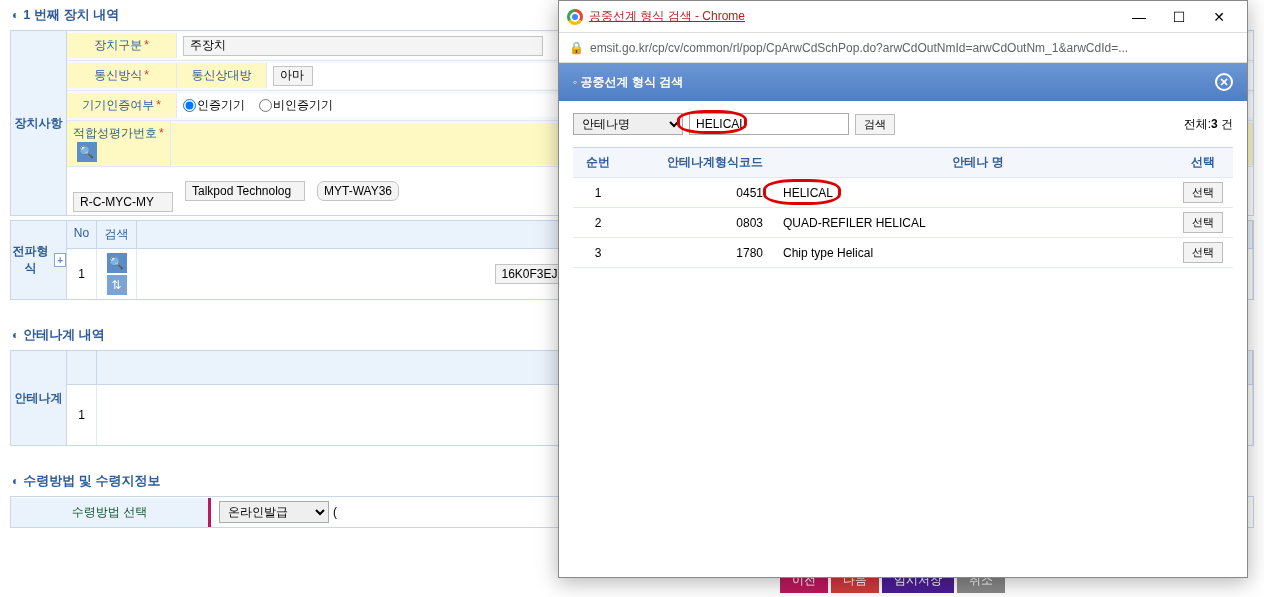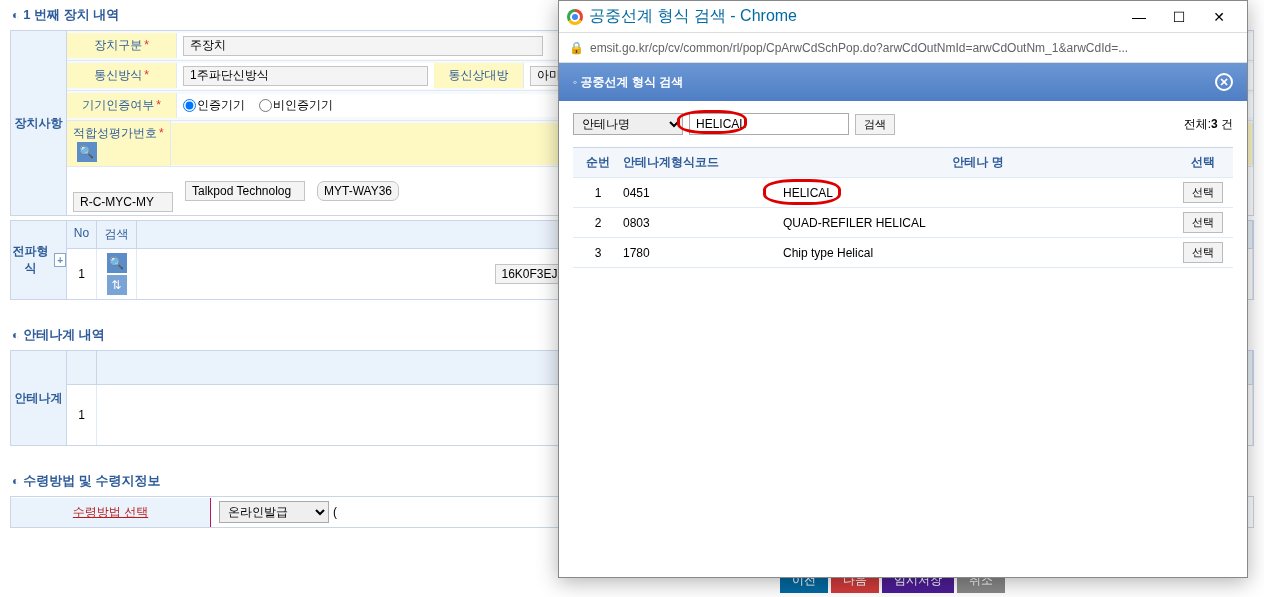--- a/index.html
+++ b/index.html
@@ -233,21 +233,21 @@
     }
     .chrome-icon::after {
       content:"";
       position:absolute;
       width:6px; height:6px;
       background:#4285f4;
       border:2px solid #fff;
       border-radius:50%;
       top:3px; left:3px;
     }
-    .popup-title { flex: 1; font-size: 16px; color: #0369a1; }
+    .popup-title { flex: 1; font-size: 12px; color: #b91c1c; text-decoration: underline; }
     .win-btns { display: flex; }
     .win-btn {
       width: 40px;
       height: 28px;
       border: none;
       background: transparent;
       font-size: 14px;
       cursor: pointer;
     }
 
@@ -320,66 +320,65 @@
       align-items: center;
     }
     .result-header {
       background: #f3f7fc;
       color: #2e5c99;
       font-weight: bold;
       height: 30px;
     }
     .result-row { height: 30px; }
     .r-col-no { width: 50px; text-align: center; }
-    .r-col-code { width: 140px; text-align: left; }
+    .r-col-code { width: 140px; text-align: right; }
     .r-col-name { flex: 1; padding-left: 20px; }
     .r-col-sel { width: 60px; text-align: center; }
 
     
     .bottom-bar {
       position: absolute;
       bottom: 4px;
       left: 780px;
       display: flex;
       gap: 3px;
     }
     .bottom-btn {
       color: #fff;
       border: none;
       padding: 4px 12px;
       font-size: 12px;
       cursor: pointer;
     }
-    .btn-prev { background: #0369a1; }
+    .btn-prev { background: #be185d; }
     .btn-next { background: #d13b3b; }
     .btn-save { background: #4c1d95; }
     .btn-cancel { background: #888; }
 
     
     .delivery {
       margin: 0 10px;
       border: 1px solid #c9d6e8;
     }
     .delivery-row {
       display: flex;
       align-items: center;
       min-height: 30px;
     }
     .delivery-label {
       width: 200px;
       background: #eaf2fb;
-      color: #b91c1c;
+      color: #14532d;
       text-align: center;
       padding: 6px;
-      border-right: 1px solid #be185d;
+      border-right: 3px solid #be185d;
       height: 100%;
       display: flex;
       align-items: center;
       justify-content: center;
-      text-decoration: underline;
     }
     .delivery-content {
       flex: 1;
       padding: 3px 8px;
       display: flex;
       align-items: center;
       gap: 4px;
       background: #fff;
     }
   </style>
@@ -403,23 +402,20 @@
     <div class="side-label">장치사항</div>
     <div class="cells">
       <div class="cell-row">
         <div class="cell-label"><span>장치구분</span><span class="req">*</span></div>
         <div class="cell-input">
             <input class="text-input" style="width: 360px;" value="주장치">
           </div>
       </div>
       <div class="cell-row">
         <div class="cell-label"><span>통신방식</span><span class="req">*</span></div>
-        <div class="cell-input" style="flex:0 0 255px">
-            <input class="text-input" style="width: 245px;" value="1주파단신방식">
-          </div>
         <div class="cell-label" style="width:90px">통신상대방</div>
         <div class="cell-input">
             <input class="text-input" style="width: 40px;" value="아마">
           </div>
       </div>
       <div class="cell-row">
         <div class="cell-label"><span>기기인증여부</span><span class="req">*</span></div>
         <div class="cell-input">
           <label class="radio-label">
               <input type="radio" checked="" style=""> 

